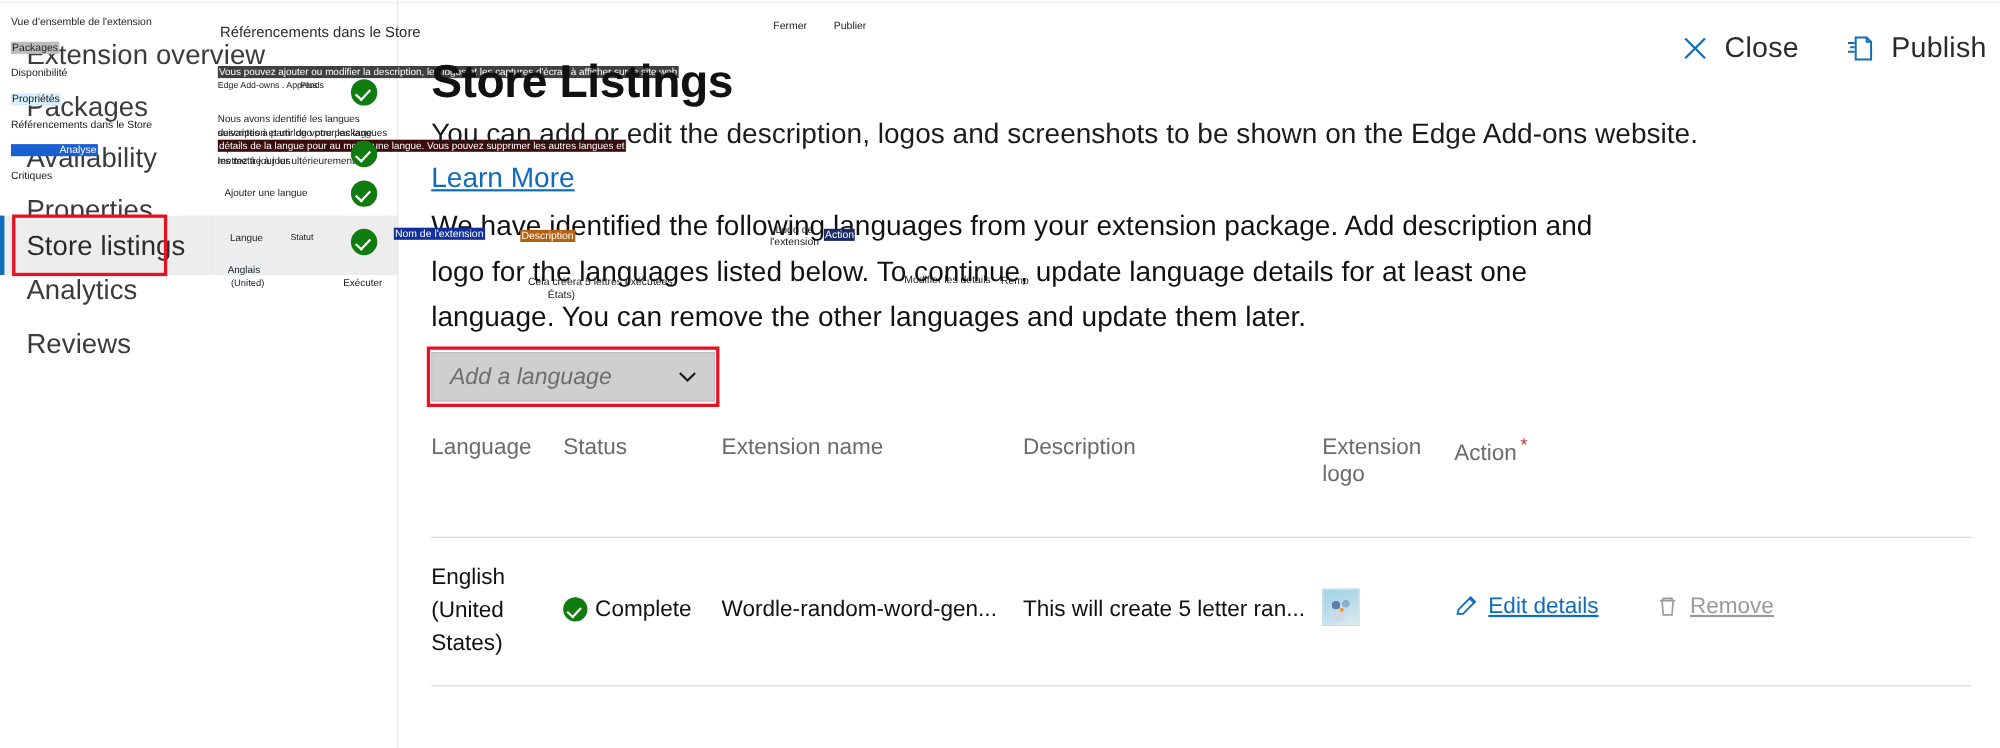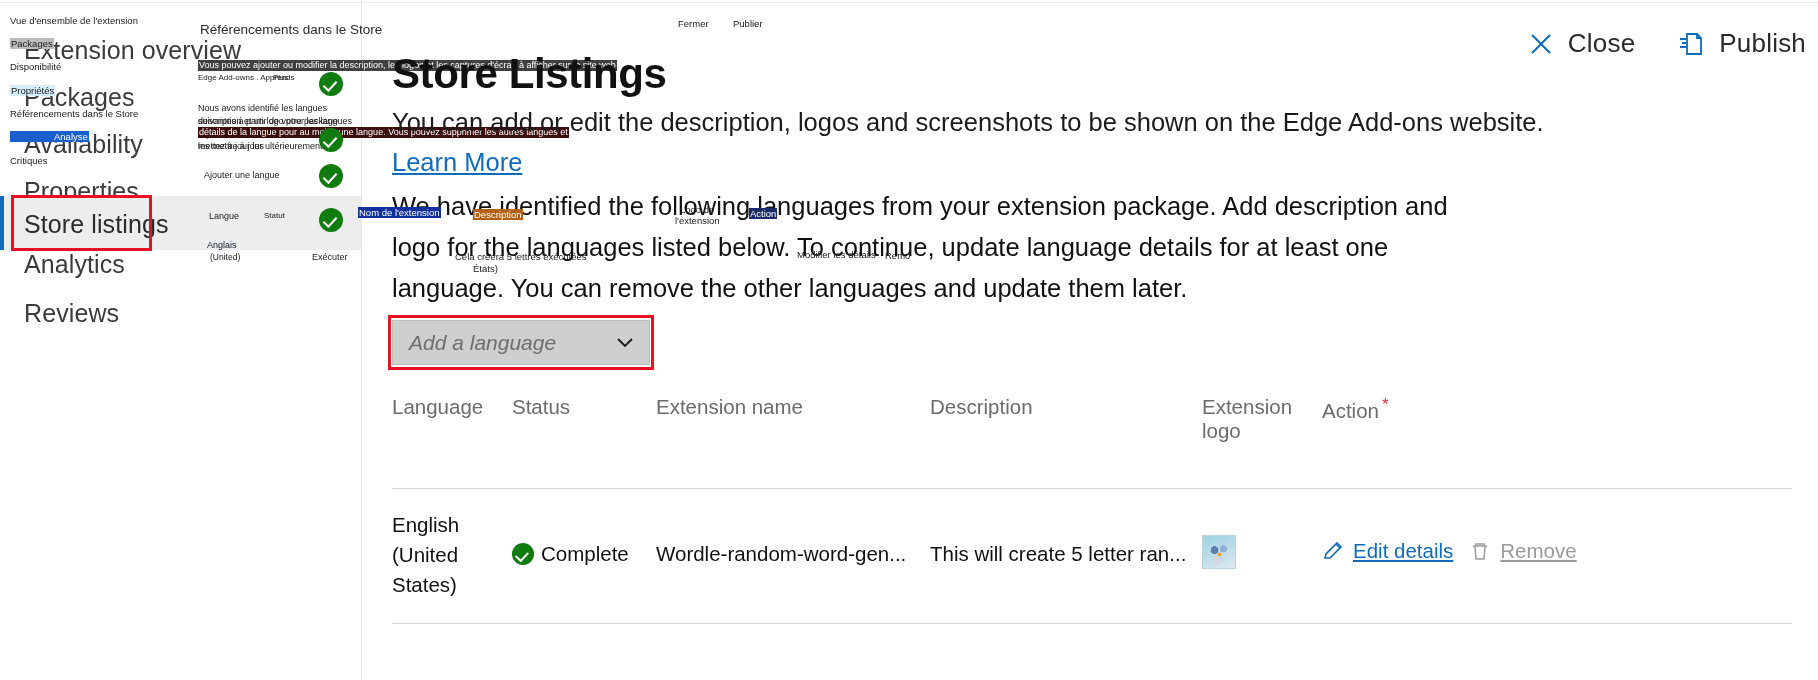--- a/index.html
+++ b/index.html
@@ -121,35 +121,35 @@
   .logo-thumb {
     width:34px; height:34px; margin-top:25px;
     background:
       radial-gradient(circle at 52% 58%, #f0a030 0 7%, transparent 8%),
       radial-gradient(circle at 36% 44%, #5d7fae 0 14%, transparent 15%),
       radial-gradient(circle at 64% 40%, #8fb0d4 0 12%, transparent 13%),
       radial-gradient(circle at 44% 74%, #cfd9e6 0 18%, transparent 19%),
       linear-gradient(160deg,#9fd3e3 0%, #b9dbe8 45%, #dfe9f0 100%);
     border:1px solid #bcd6e0;
   }
-  .actions { display:flex; align-items:center; gap:16px; padding-top:26px; }
+  .actions { display:flex; align-items:center; gap:52px; padding-top:26px; }
   .act { display:flex; align-items:center; gap:9px; cursor:pointer; }
   .act .txt { font-size:20.5px; text-decoration:underline; }
   .act.edit .txt { color:#0f6cbd; }
   .act.remove .txt { color:#9a9a9a; }
   .row-hr { height:1px; background:#d6d6d6; margin-top:23px; }
 
   
   .ov {
     position:absolute; font-size:9.5px; line-height:11px; white-space:nowrap;
   }
   .ov.navy   { background:#11309b; color:#fff; padding:0 1px; }
   .ov.orange { background:#b4610f; color:#fff; padding:0 1px; }
   .ov.slate  { background:#1a2a66; color:#fff; padding:0 1px; }
-  .ov.bare   { color:#1b1b1b; }
+  .ov.bare   { color:#1b1b1b;margin-left:25px; }
 </style>
 </head>
 <body>
 
 <div id="root">
 
   <div class="top-hairline"></div>
 
   <div class="leftnav">
 

